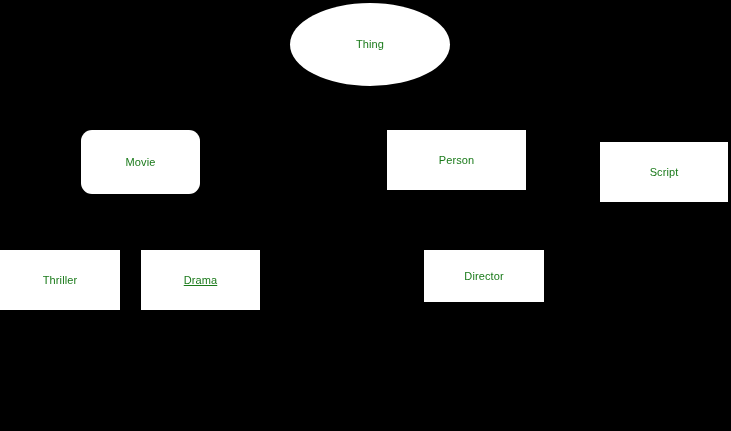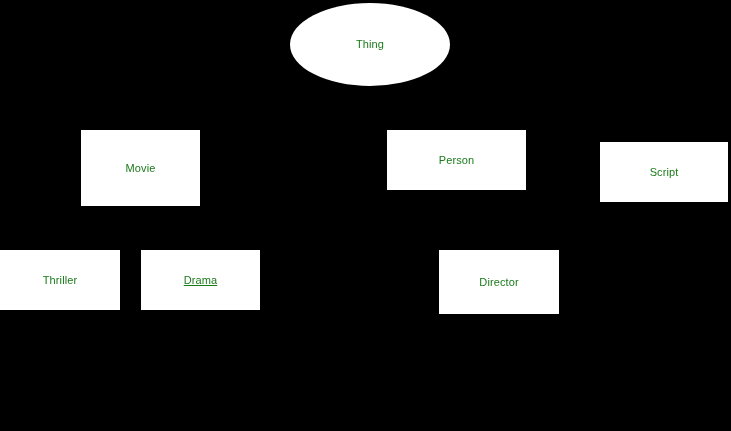--- a/index.html
+++ b/index.html
@@ -52,21 +52,22 @@
     left: 290px;
     top: 3px;
     width: 160px;
     height: 83px;
   }
   
   #node-movie {
     left: 81px;
     top: 130px;
     width: 119px;
-    height: 76px;
+    height: 64px;
+    border-radius: 11px;
   }
   #node-person {
     left: 351px;
     top: 130px;
     width: 139px;
     height: 60px;
     margin-left: 36px;
   }
   #node-script {
     left: 600px;
@@ -88,24 +89,24 @@
     height: 60px;
     text-decoration: underline;
   }
   #node-actor {
     left: 291px;
     top: 250px;
     width: 120px;
     height: 60px;
   }
   #node-director {
-    left: 439px;
+    left: 424px;
     top: 250px;
     width: 120px;
-    height: 64px;
+    height: 52px;
   }
 </style>
 </head>
 <body>
 
 <div id="diagram-canvas">
 
   <div class="node node-ellipse" id="node-thing">
     <span class="node-label">Thing</span>
   </div>

